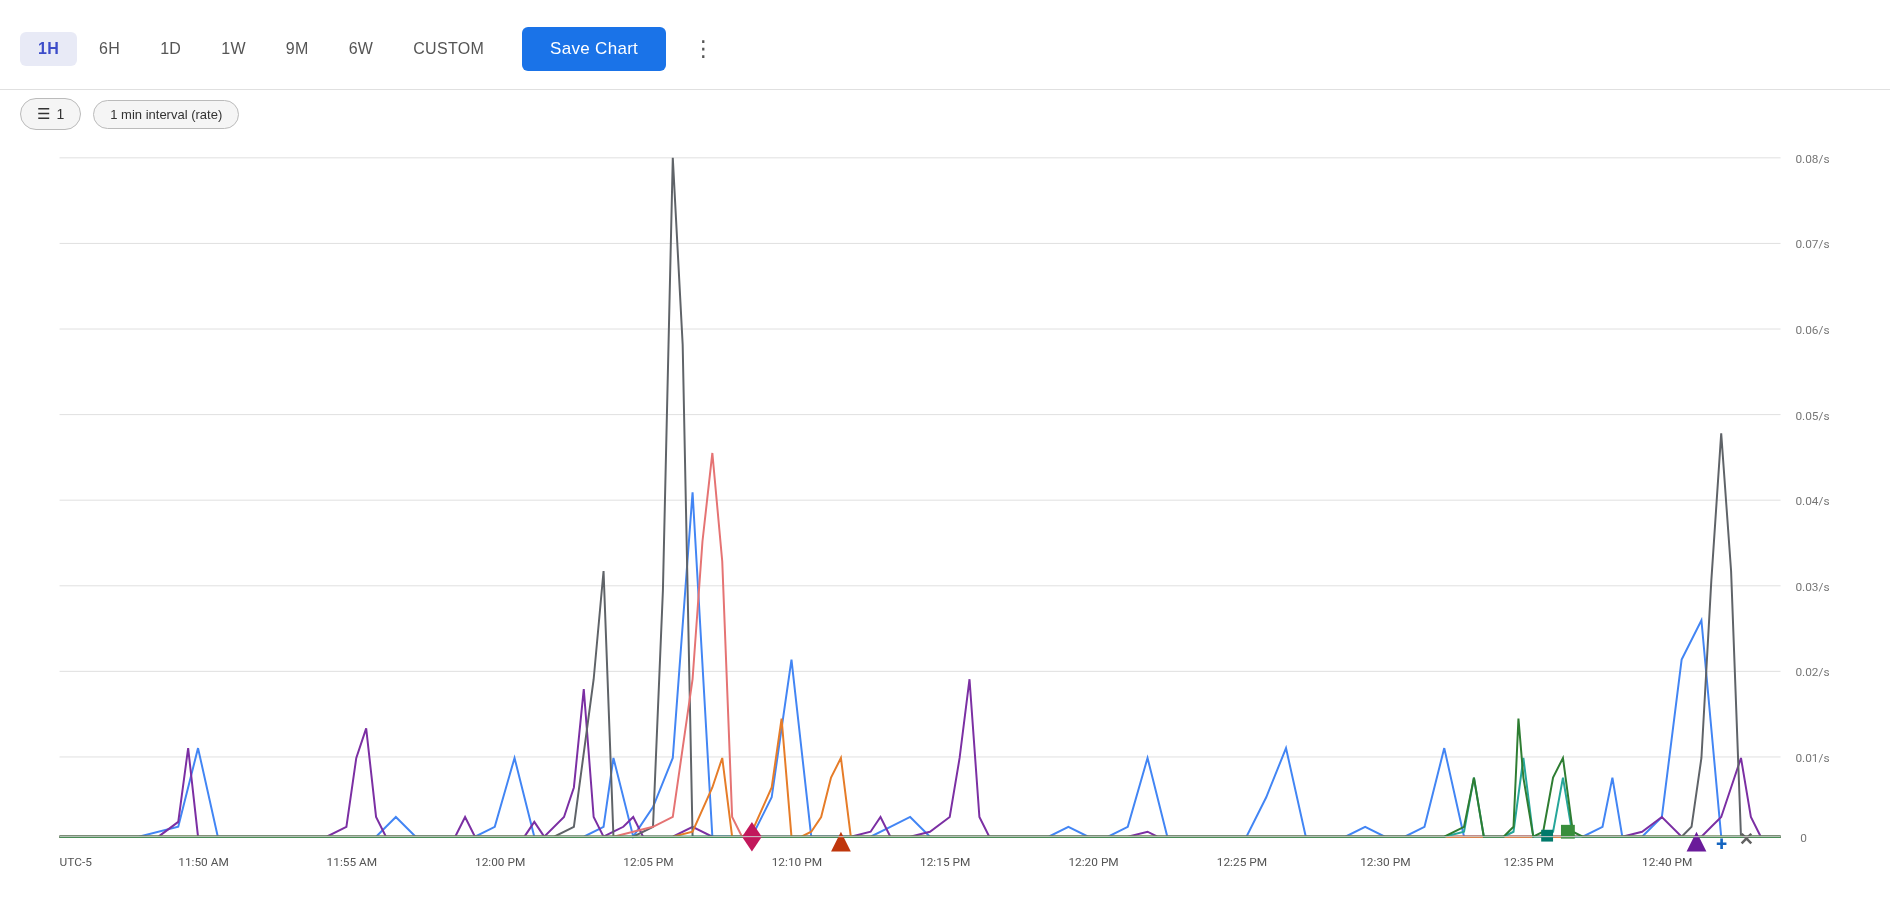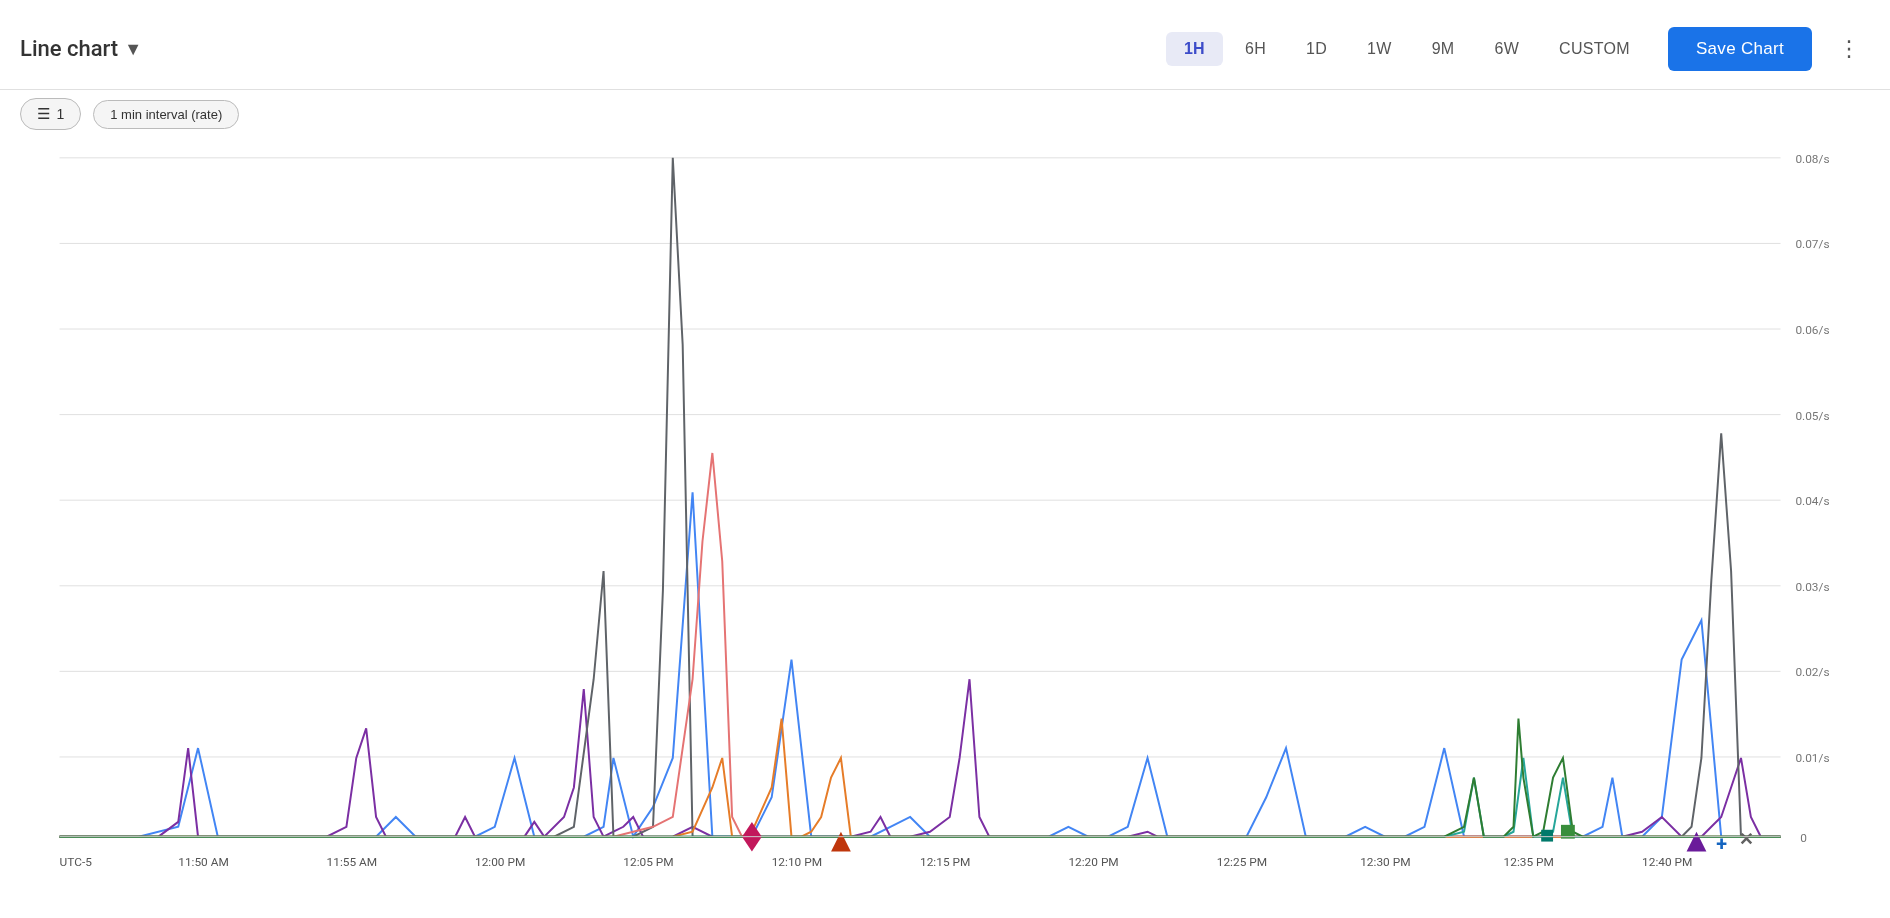--- a/index.html
+++ b/index.html
@@ -123,24 +123,20 @@
     }
     .grid-line {
       stroke: #e0e0e0;
       stroke-width: 1;
     }
   </style>
 </head>
 <body>
 
 <div class="top-bar">
-  <div class="chart-title">
-    <span>Line chart</span>
-    <span class="chart-title-dropdown">▼</span>
-  </div>
   <div class="time-controls">
     <button class="time-btn active">1H</button>
     <button class="time-btn">6H</button>
     <button class="time-btn">1D</button>
     <button class="time-btn">1W</button>
     <button class="time-btn">9M</button>
     <button class="time-btn">6W</button>
     <button class="time-btn">CUSTOM</button>
     <button class="save-chart-btn">Save Chart</button>
     <button class="more-btn">⋮</button>

